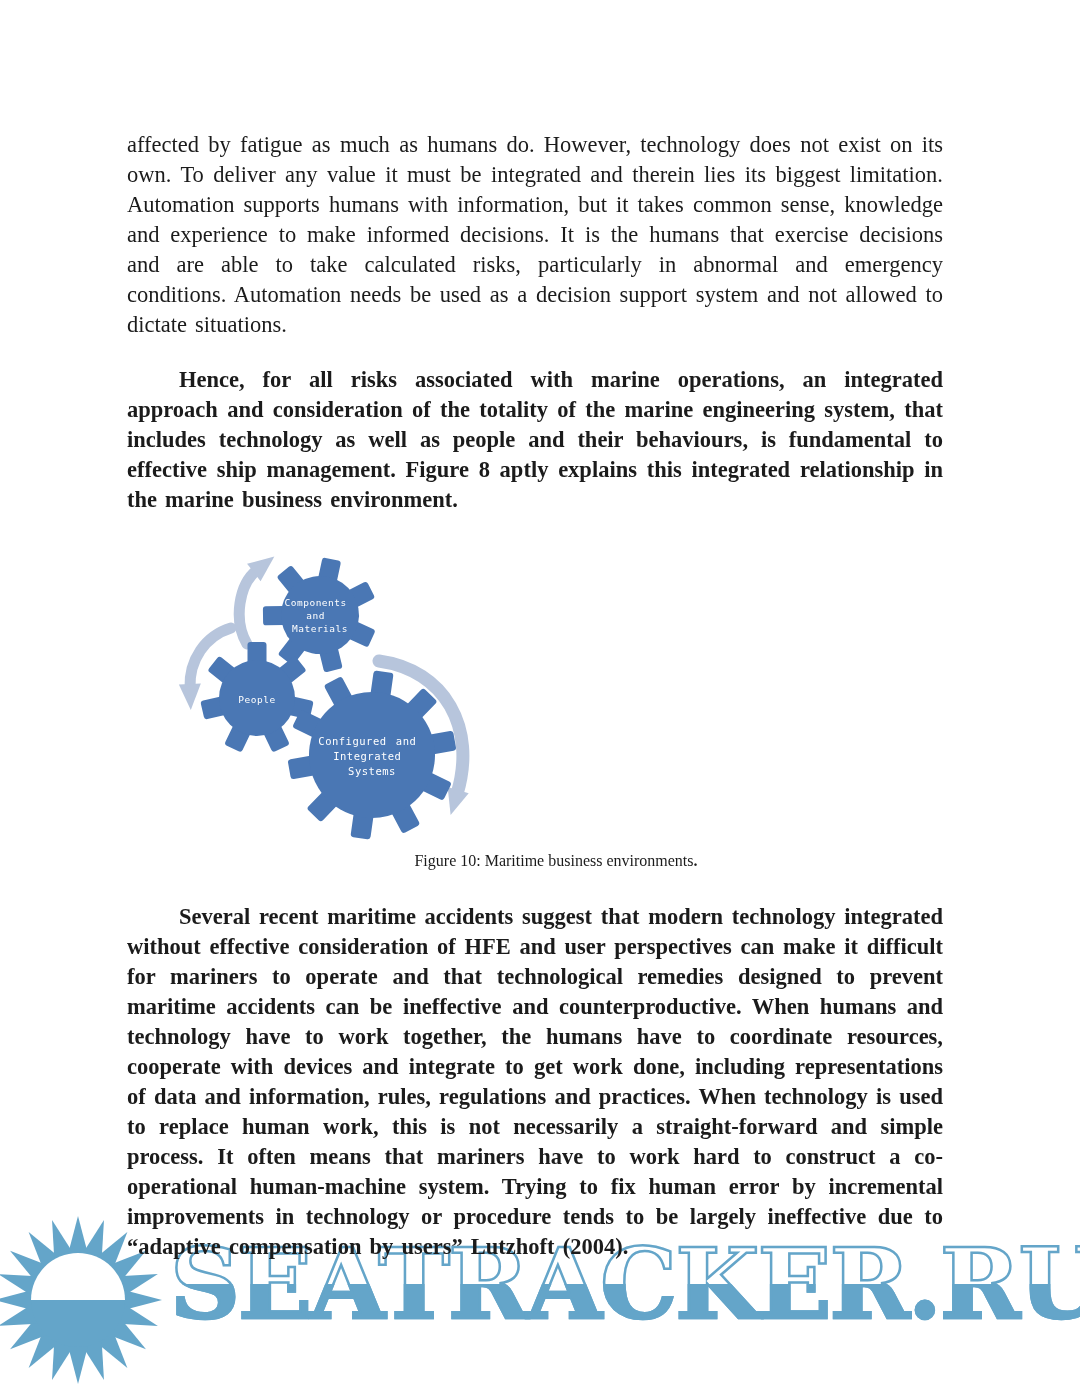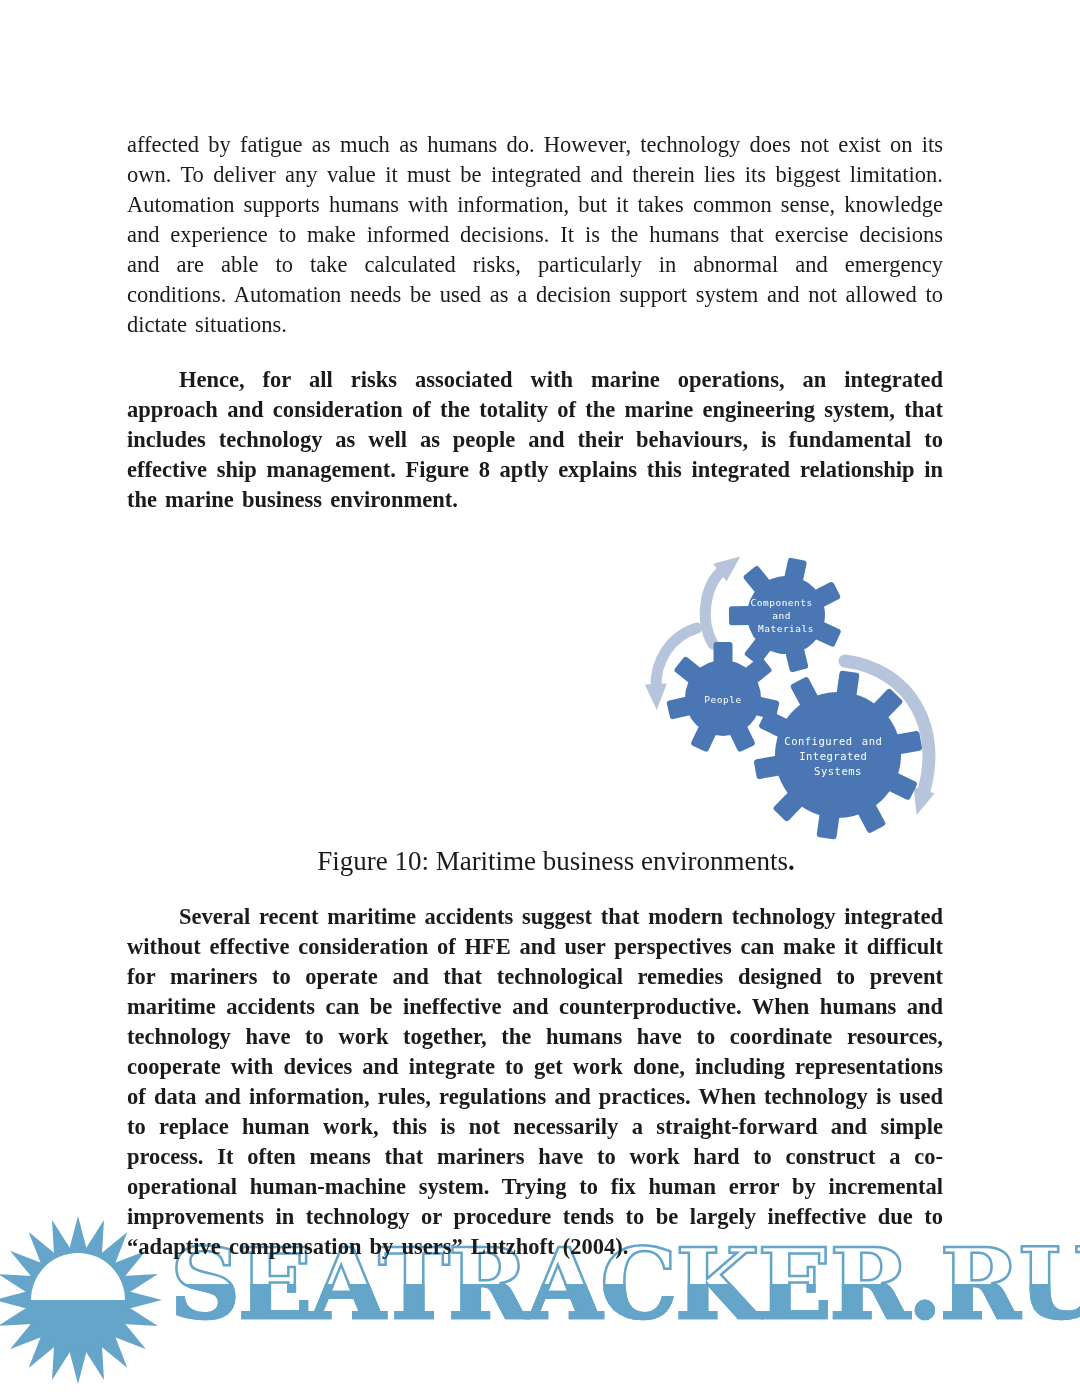--- a/index.html
+++ b/index.html
@@ -7,23 +7,23 @@
     width:1080px;height:1397px;position:relative;background:#ffffff;
     font-family:"Liberation Serif", serif;overflow:hidden;
   }
   .text-block{
     position:absolute;left:127px;top:130px;width:826px;z-index:2;
     color:#1b1b1b;font-size:22.5px;line-height:30px;text-align:justify;
     word-spacing:2.5px;
   }
   p.para{margin:0 10px 25px 0;}
   p.para.indent{text-indent:52px;font-weight:bold;}
-  .figure-wrap{height:300px;margin:4px 0 6px 0;display:flex;justify-content:flex-end;}
+  .figure-wrap{height:300px;margin:4px 0 6px 0;display:flex;justify-content:flex-start;}
   .figure-wrap svg{transform:translateX(30px);}
-  .caption{margin:0 0 26px 0;padding-left:32px;text-align:center;font-size:27px;line-height:30px;text-indent:0;word-spacing:normal;}
+  .caption{margin:0 0 26px 0;padding-left:32px;text-align:center;font-size:16px;line-height:30px;text-indent:0;word-spacing:normal;}
   .caption-period{font-weight:bold;}
   .gear-label{font-family:"DejaVu Sans Mono", monospace;letter-spacing:0.5px;text-anchor:middle;}
   .gear-label-small{font-size:9.5px;}
   .gear-label-big{font-size:10.5px;}
   .watermark{position:absolute;left:0;top:1216px;width:1080px;height:159px;z-index:1;}
   .sun{position:absolute;left:-8px;top:-2px;}
   .wm-text{
     position:absolute;left:170px;top:18px;white-space:nowrap;
     font-family:"DejaVu Serif", serif;font-weight:bold;
     font-size:97px;line-height:100px;letter-spacing:-2px;

